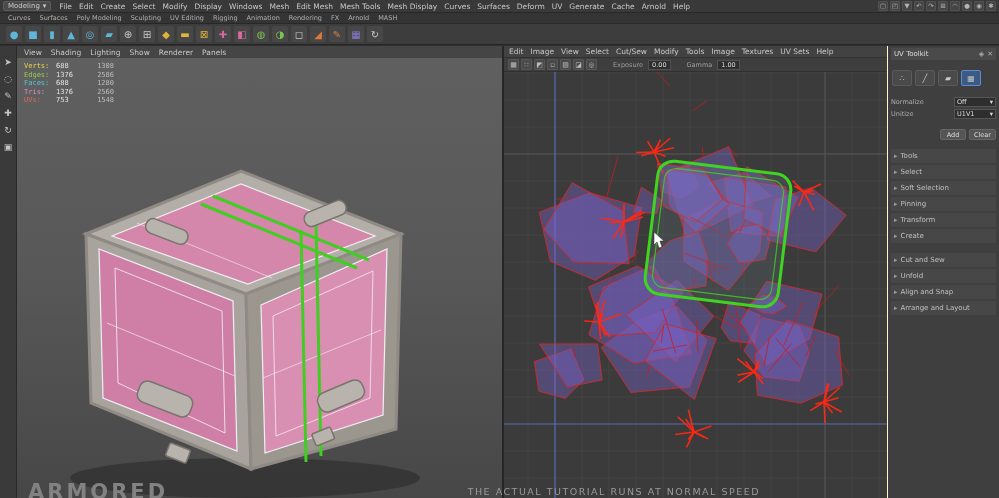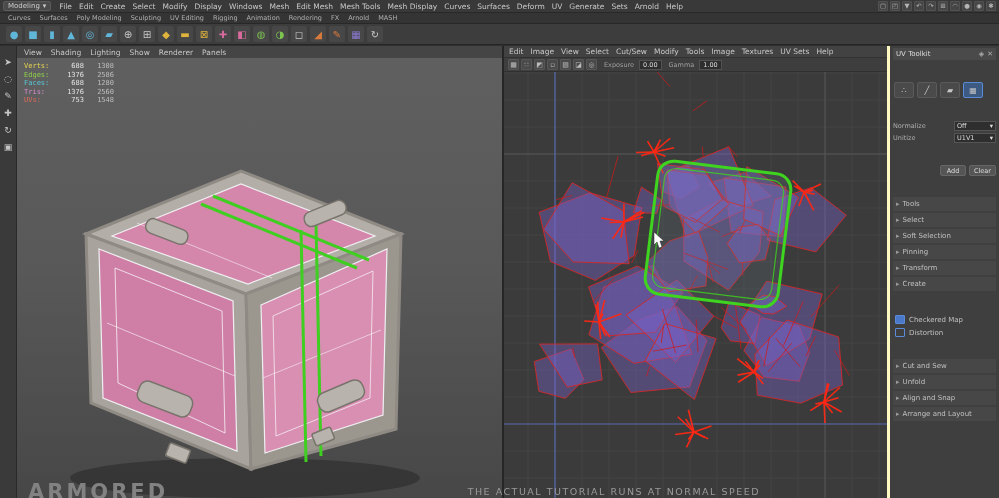--- a/index.html
+++ b/index.html
@@ -33,39 +33,39 @@
   .tool-icon { width:12px; height:12px; color:#c5c5c5; font-size:9px; line-height:12px; text-align:center; }
 
   .viewport { position:relative; width:485px; overflow:hidden;
               background:linear-gradient(180deg,#606060 0%, #585858 50%, #474747 100%); }
   .panelmenu { height:12px; display:flex; gap:9px; align-items:center; padding:0 7px;
                background:rgba(62,62,62,.8); font-size:7px; color:#d0d0d0; }
   .hud { position:absolute; left:7px; top:16px; font-family:"DejaVu Sans Mono", monospace;
          font-size:7px; line-height:8.5px; }
   .hud-row { display:flex; }
   .hud-label { width:32px; }
-  .hud-v1 { width:28px; text-align:right; color:#e3e3e3; }
+  .hud-v1 { width:28px; color:#e3e3e3; }
   .hud-v2 { width:30px; text-align:right; color:#bdbdbd; }
   .crate-svg { position:absolute; left:0; top:12px; }
 
   .uvpanel { position:relative; width:385px; border-left:2px solid #262626;
              background:#3b3b3b; display:flex; flex-direction:column; }
   .uvmenubar { height:12px; display:flex; gap:7px; align-items:center; padding:0 5px;
                background:#424242; border-bottom:1px solid #313131; font-size:7px; color:#c9c9c9; }
   .uvtoolbar { height:14px; display:flex; gap:2px; align-items:center; padding:0 4px;
                background:#3e3e3e; border-bottom:1px solid #303030; }
   .uvicon { width:11px; height:11px; background:#4a4a4a; border:1px solid #565656; border-radius:1px;
             color:#bbb; font-size:7px; display:flex; align-items:center; justify-content:center; }
   .uvfield { font-size:6.5px; color:#ddd; background:#2e2e2e; border:1px solid #525252;
              height:10px; padding:0 3px; display:flex; align-items:center; margin-left:3px; }
-  .uvflabel { font-size:6.5px; color:#9f9f9f; margin-left:5px; }
+  .uvflabel { font-size:6.5px; color:#9f9f9f; margin-left:14px; }
   .uvcanvas { position:relative; flex:1; overflow:hidden; }
 
-  .toolkit { width:112px; background:#3f3f3f; border-left:3px solid #fef9c3;
-             padding:2px 3px; display:flex; flex-direction:column; gap:20px;
+  .toolkit { width:112px; background:#3f3f3f; border-left:1px solid #fef9c3;
+             padding:2px 3px; display:flex; flex-direction:column; gap:8px;
              font-size:7px; color:#c0c0c0; }
   .tk-header { display:flex; align-items:center; height:12px; background:#4a4a4a;
                padding:0 3px; border-radius:1px; }
   .tk-title { font-size:7px; color:#ddd; }
   .tk-hicons { margin-left:auto; display:flex; gap:3px; color:#aaa; font-size:7px; }
   .tk-modes { display:flex; gap:3px; padding:2px 1px; }
   .tk-mode { width:20px; height:16px; background:#4a4a4a; border:1px solid #5a5a5a; border-radius:2px;
              display:flex; align-items:center; justify-content:center; color:#c7c7c7; font-size:8px; }
   .tk-mode.active { border-color:#5b8bd6; background:#3d5a82; }
   .tk-dd { display:flex; align-items:center; height:12px; gap:2px; }
@@ -111,21 +111,21 @@
         <div class="menu-item" style="display: inline;">Windows</div>
         <div class="menu-item" style="display: inline;">Mesh</div>
         <div class="menu-item" style="display: inline;">Edit Mesh</div>
         <div class="menu-item" style="display: inline;">Mesh Tools</div>
         <div class="menu-item" style="display: inline;">Mesh Display</div>
         <div class="menu-item" style="display: inline;">Curves</div>
         <div class="menu-item" style="display: inline;">Surfaces</div>
         <div class="menu-item" style="display: inline;">Deform</div>
         <div class="menu-item" style="display: inline;">UV</div>
         <div class="menu-item" style="display: inline;">Generate</div>
-        <div class="menu-item" style="display: inline;">Sets</div>
+        <div class="menu-item" style="display: inline;">Cache</div>
         <div class="menu-item" style="display: inline;">Arnold</div>
         <div class="menu-item" style="display: inline;">Help</div>
       </div>
     <div class="statusline" id="statusline">
         <div class="sicon">▢</div>
         <div class="sicon">◰</div>
         <div class="sicon">▼</div>
         <div class="sicon">↶</div>
         <div class="sicon">↷</div>
         <div class="sicon">⊞</div>
@@ -502,30 +502,20 @@
           </div>
           <div class="tk-section" style="margin-bottom: 2px;">
             <div class="tk-arrow">▸</div>
             <div>Transform</div>
           </div>
           <div class="tk-section" style="margin-bottom: 2px;">
             <div class="tk-arrow">▸</div>
             <div>Create</div>
           </div>
         </div>
-      <div id="tkDisplay">
-          <div class="tk-display-row">
-            <div class="tk-chip on"></div>
-            <div>Checkered Map</div>
-          </div>
-          <div class="tk-display-row">
-            <div class="tk-chip"></div>
-            <div>Distortion</div>
-          </div>
-        </div>
       <div id="tkSectionsBottom">
           <div class="tk-section" style="margin-bottom: 2px;">
             <div class="tk-arrow">▸</div>
             <div>Cut and Sew</div>
           </div>
           <div class="tk-section" style="margin-bottom: 2px;">
             <div class="tk-arrow">▸</div>
             <div>Unfold</div>
           </div>
           <div class="tk-section" style="margin-bottom: 2px;">

